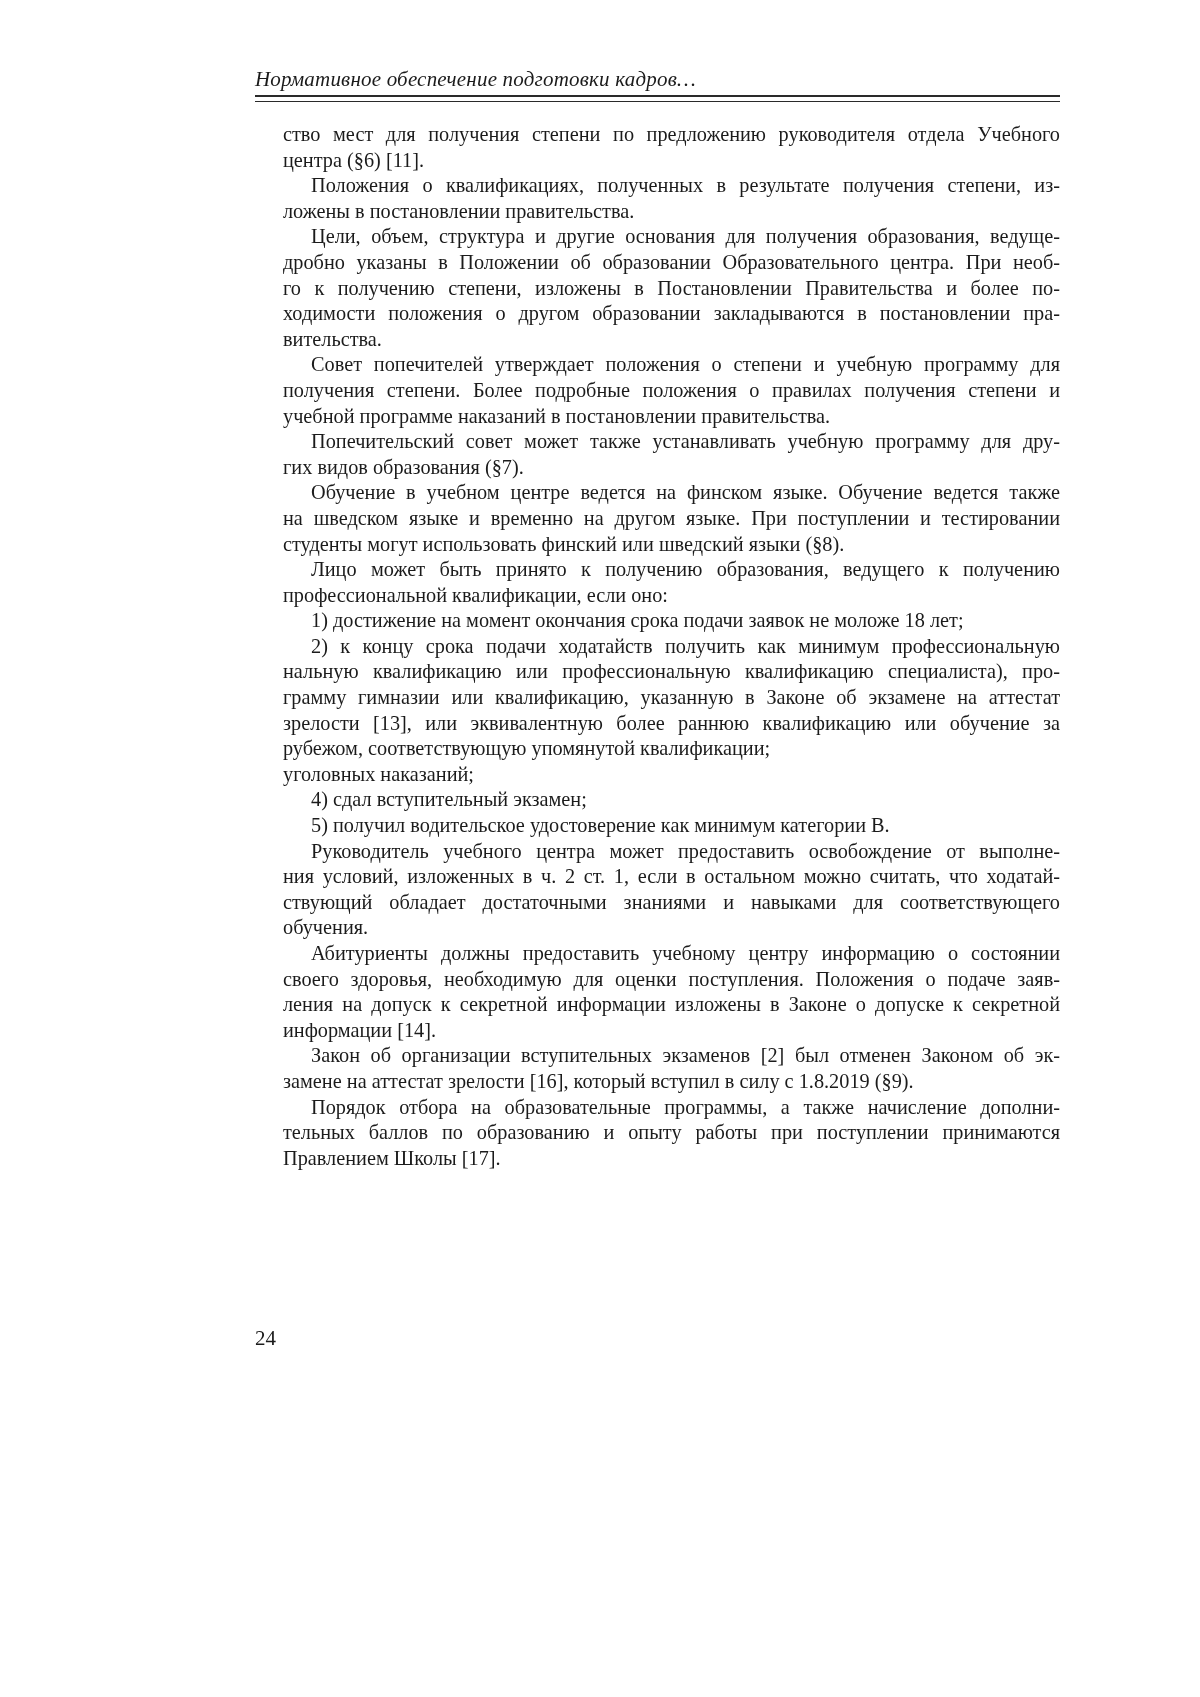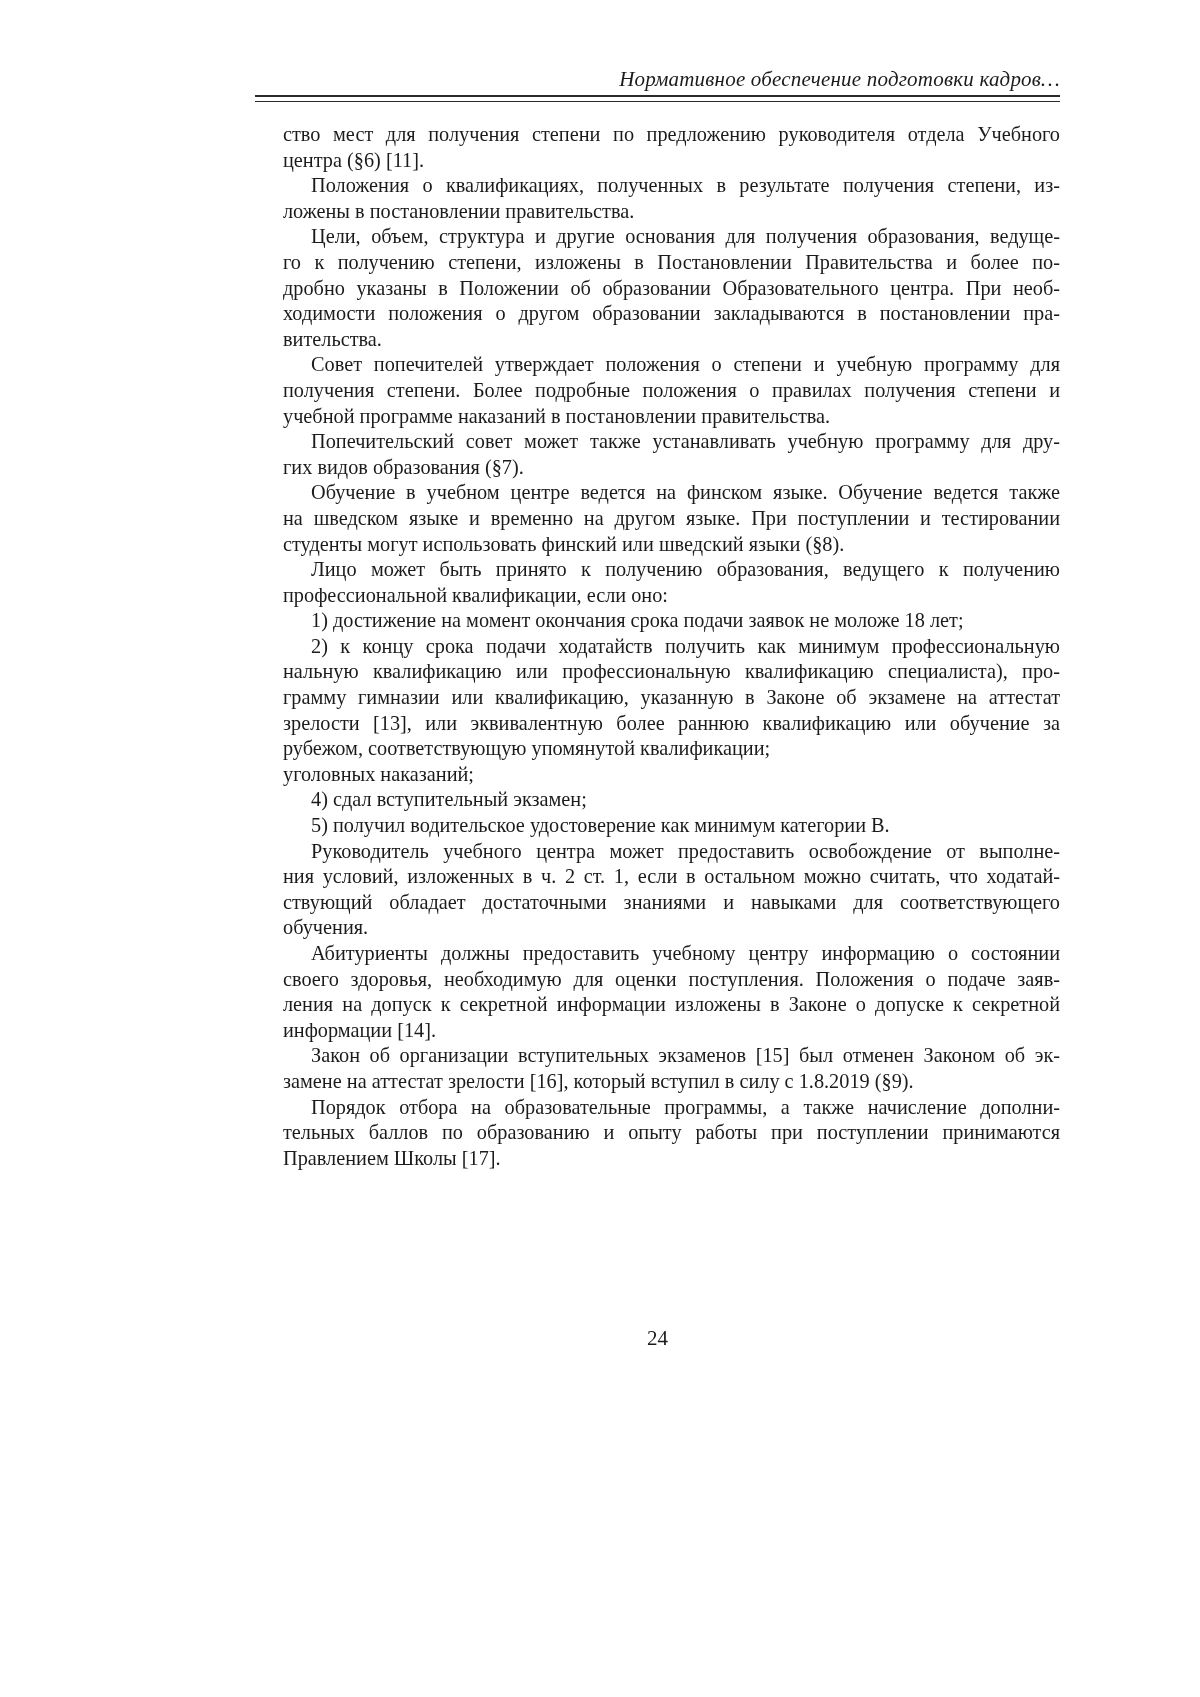--- a/index.html
+++ b/index.html
@@ -19,21 +19,21 @@
   .running-head {
     position: absolute;
     left: 255px;
     top: 66px;
     width: 805px;
   }
   .running-head-title {
     font-style: italic;
     font-size: 21px;
     line-height: 26px;
-    text-align: right;
+    text-align: left;
     letter-spacing: 0.2px;
   }
   .header-rule {
     margin-top: 3px;
     height: 4px;
     border-top: 2.5px solid #2a2a2a;
     border-bottom: 1.5px solid #2a2a2a;
   }
   .body-text {
     position: absolute;
@@ -56,41 +56,40 @@
   }
   .line.indent {
     text-indent: 28px;
   }
   .folio {
     position: absolute;
     left: 255px;
     top: 1326px;
     width: 805px;
     font-size: 21px;
-    text-align: center;
   }
 </style>
 </head>
 <body>
 
 <div class="page">
 
   <div class="running-head">
     <div class="running-head-title">Нормативное обеспечение подготовки кадров…</div>
     <div class="header-rule"></div>
   </div>
 
   <div class="body-text" id="body-text">
       <div class="line">ство мест для получения степени по предложению руководителя отдела Учебного</div>
       <div class="line end">центра (§6) [11].</div>
       <div class="line indent">Положения о квалификациях, полученных в результате получения степени, из-</div>
       <div class="line end">ложены в постановлении правительства.</div>
       <div class="line indent">Цели, объем, структура и другие основания для получения образования, ведуще-</div>
+      <div class="line">дробно указаны в Положении об образовании Образовательного центра. При необ-</div>
       <div class="line">го к получению степени, изложены в Постановлении Правительства и более по-</div>
-      <div class="line">дробно указаны в Положении об образовании Образовательного центра. При необ-</div>
       <div class="line">ходимости положения о другом образовании закладываются в постановлении пра-</div>
       <div class="line end">вительства.</div>
       <div class="line indent">Совет попечителей утверждает положения о степени и учебную программу для</div>
       <div class="line">получения степени. Более подробные положения о правилах получения степени и</div>
       <div class="line end">учебной программе наказаний в постановлении правительства.</div>
       <div class="line indent">Попечительский совет может также устанавливать учебную программу для дру-</div>
       <div class="line end">гих видов образования (§7).</div>
       <div class="line indent">Обучение в учебном центре ведется на финском языке. Обучение ведется также</div>
       <div class="line">на шведском языке и временно на другом языке. При поступлении и тестировании</div>
       <div class="line end">студенты могут использовать финский или шведский языки (§8).</div>
@@ -106,21 +105,21 @@
       <div class="line indent end">4) сдал вступительный экзамен;</div>
       <div class="line indent end">5) получил водительское удостоверение как минимум категории В.</div>
       <div class="line indent">Руководитель учебного центра может предоставить освобождение от выполне-</div>
       <div class="line">ния условий, изложенных в ч. 2 ст. 1, если в остальном можно считать, что ходатай-</div>
       <div class="line">ствующий обладает достаточными знаниями и навыками для соответствующего</div>
       <div class="line end">обучения.</div>
       <div class="line indent">Абитуриенты должны предоставить учебному центру информацию о состоянии</div>
       <div class="line">своего здоровья, необходимую для оценки поступления. Положения о подаче заяв-</div>
       <div class="line">ления на допуск к секретной информации изложены в Законе о допуске к секретной</div>
       <div class="line end">информации [14].</div>
-      <div class="line indent">Закон об организации вступительных экзаменов [15] был отменен Законом об эк-</div>
+      <div class="line indent">Закон об организации вступительных экзаменов [2] был отменен Законом об эк-</div>
       <div class="line end">замене на аттестат зрелости [16], который вступил в силу с 1.8.2019 (§9).</div>
       <div class="line indent">Порядок отбора на образовательные программы, а также начисление дополни-</div>
       <div class="line">тельных баллов по образованию и опыту работы при поступлении принимаются</div>
       <div class="line end">Правлением Школы [17].</div>
     </div>
 
   <div class="folio">24</div>
 
 </div>
 

